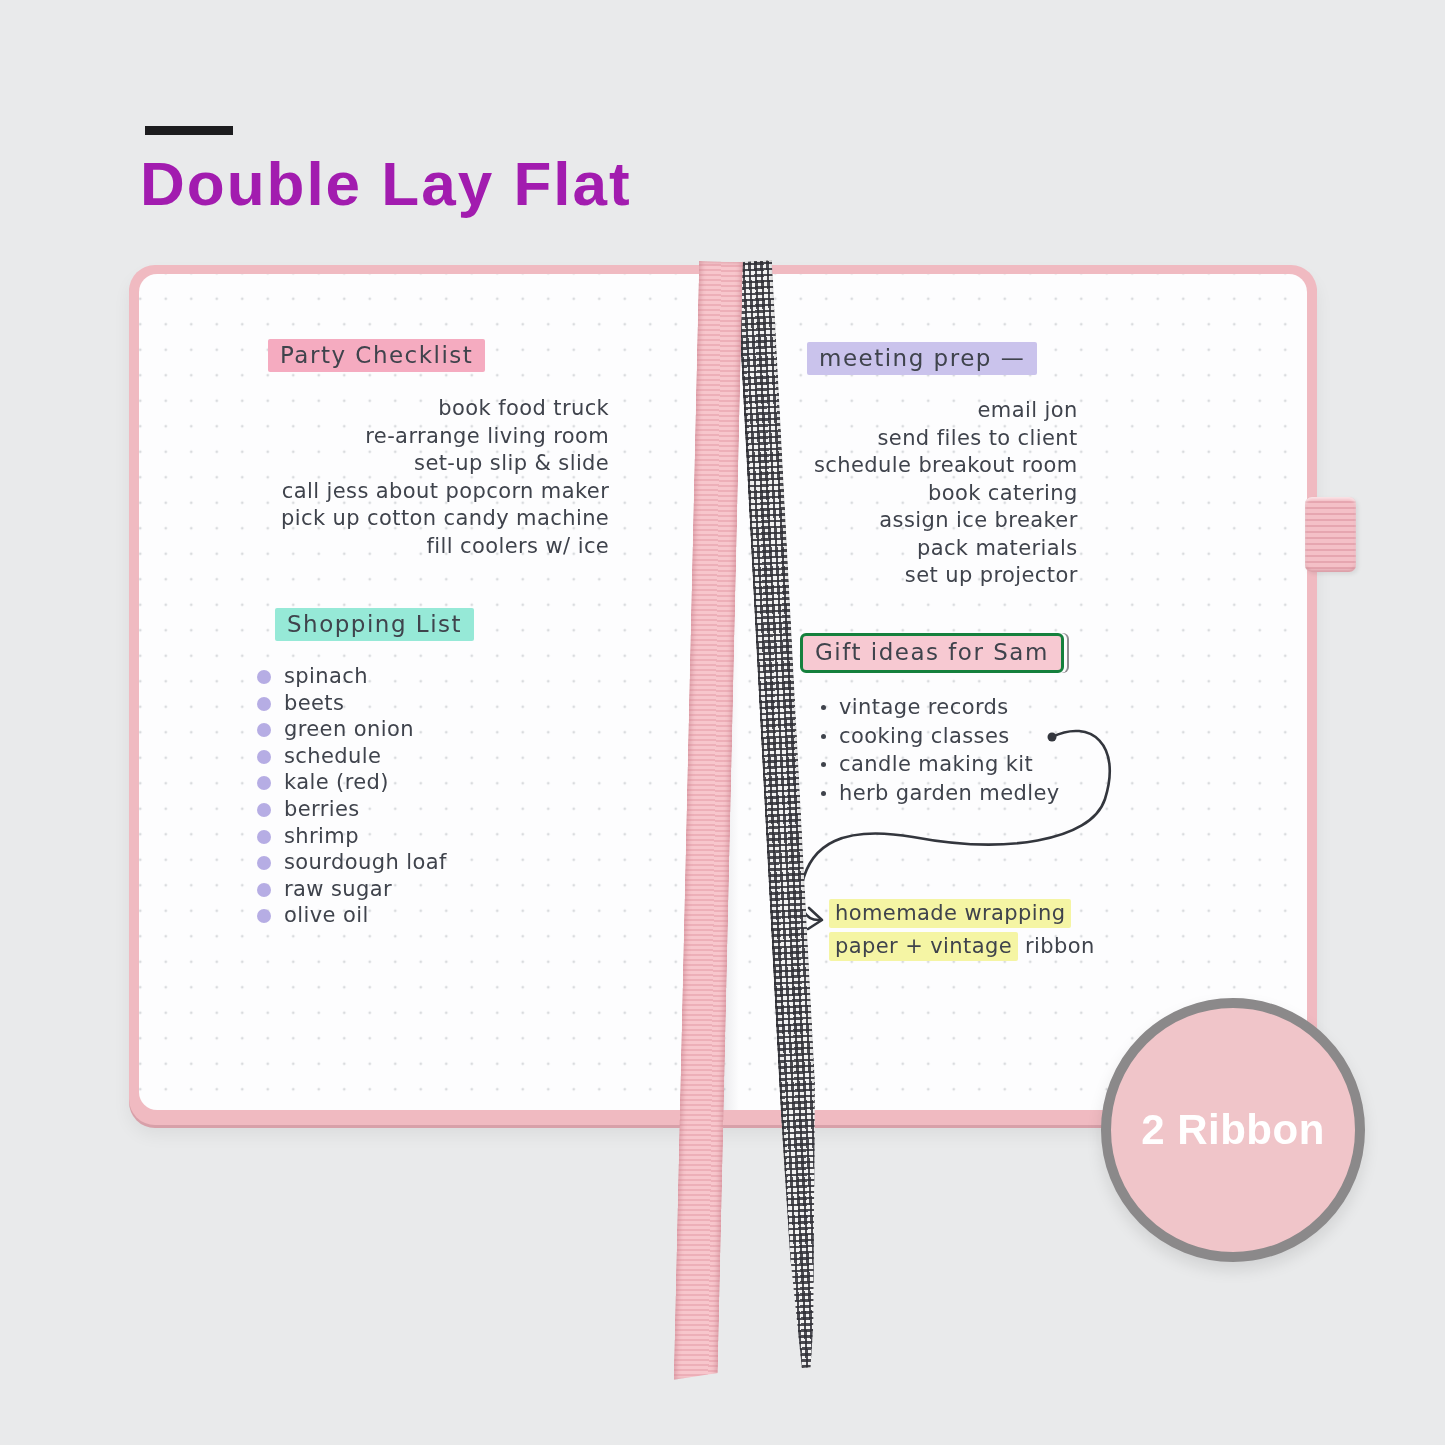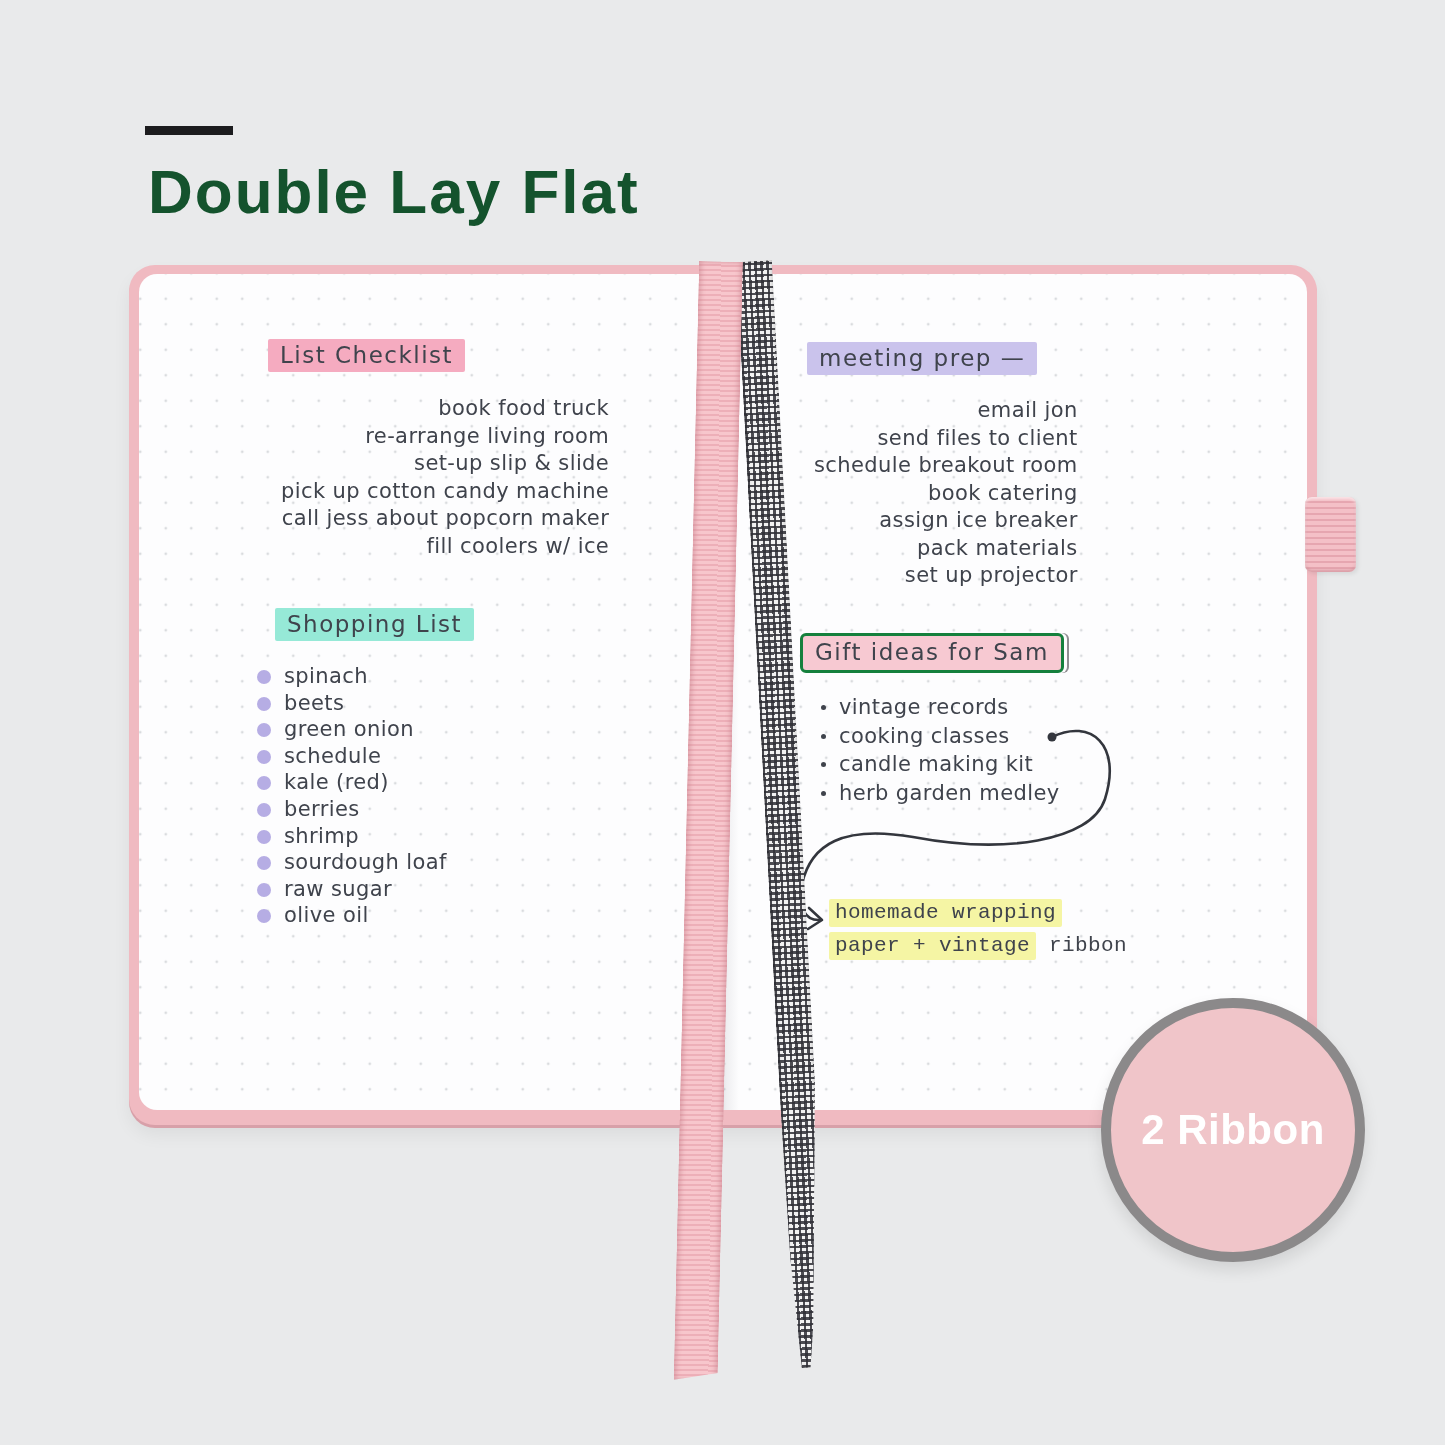--- a/index.html
+++ b/index.html
@@ -1,22 +1,22 @@
 <!DOCTYPE html>
 <html><head>
 <meta charset="utf-8">
 <style>
   html,body{margin:0;padding:0;background:#e9eaeb;}
   .canvas{position:relative;width:1445px;height:1445px;background:#e9eaeb;overflow:hidden;
           font-family:"Liberation Sans",sans-serif;}
 
   
   .title-dash{position:absolute;left:145px;top:126px;width:88px;height:9px;background:#1c1c1e;}
-  .page-title{position:absolute;left:140px;top:148px;margin:8px;font-size:62px;font-weight:700;
-              letter-spacing:2px;color:#14532d;font-family:"Liberation Sans",sans-serif;}
+  .page-title{position:absolute;left:140px;top:148px;margin:0;font-size:62px;font-weight:700;
+              letter-spacing:2px;color:#a21caf;font-family:"Liberation Sans",sans-serif;}
 
   
   .notebook{position:absolute;left:129px;top:265px;width:1188px;height:860px;
             background:#f0bac1;border-radius:26px;
             box-shadow:0 3px 0 #d8a0a9, 0 10px 18px rgba(0,0,0,0.06);}
   .pages{position:absolute;left:10px;top:9px;right:10px;bottom:15px;display:flex;}
   .page{flex:1;background:#fdfdfe;
         background-image:radial-gradient(#d9dbde 1.4px, transparent 1.6px);
         background-size:25.5px 25.5px;background-position:14px 12px;}
   .page-left{border-radius:18px 0 0 18px;}
@@ -42,21 +42,21 @@
   .gift-list li::before{content:"";position:absolute;left:0;top:12px;width:5px;height:5px;
              border-radius:50%;background:#3f434c;}
 
   
   .gift-box{position:absolute;left:671px;top:368px;font-size:23px;letter-spacing:1.5px;white-space:nowrap;}
   .gift-box .frame{display:inline-block;background:#f7c9d2;border:3px solid #15803d;
                    border-radius:6px;padding:3px 12px 5px;
                    box-shadow:3px 0 0 0 #fdfdfe, 5px 0 0 0 #908e93;}
 
   
-  .note-line{position:absolute;font-size:21px;letter-spacing:0.4px;white-space:nowrap;font-family:Liberation Mono, monospace;}
+  .note-line{position:absolute;font-size:21px;letter-spacing:0.4px;white-space:nowrap;}
   .note-line .yhl{background:#f5f5a4;padding:2px 6px 3px;border-radius:2px;}
 
   .arrow-svg{position:absolute;left:0;top:0;pointer-events:none;}
 
   
   .ribbon{position:absolute;}
   .ribbon-gingham{left:736px;top:261px;width:36px;height:1108px;z-index:5;
       transform:rotate(-3deg);transform-origin:top center;
       background-color:#f2f2f2;
       background-image:
@@ -94,29 +94,29 @@
   <h1 class="page-title">Double Lay Flat</h1>
 
   <div class="notebook">
     <div class="pages">
       <div class="page page-left"></div>
       <div class="page page-right"></div>
     </div>
     <div class="seam"></div>
 
     <div class="section-heading hand" style="left:139px;top:74px;">
-      <span class="hl hl-party">List Checklist</span>
+      <span class="hl hl-party">Party Checklist</span>
     </div>
     <ul class="hand-list party-list hand" style="left:152px;top:130px;">
 
     <li>book food truck</li>
         <li>re-arrange living room</li>
         <li>set-up slip &amp; slide</li>
+        <li>call jess about popcorn maker</li>
         <li>pick up cotton candy machine</li>
-        <li>call jess about popcorn maker</li>
         <li>fill coolers w/ ice</li>
       </ul>
 
     <div class="section-heading hand" style="left:146px;top:343px;">
       <span class="hl hl-shopping">Shopping List</span>
     </div>
     <ul class="hand-list shopping-list hand" style="left:128px;top:398px;">
 
     <li>spinach</li>
         <li>beets</li>

